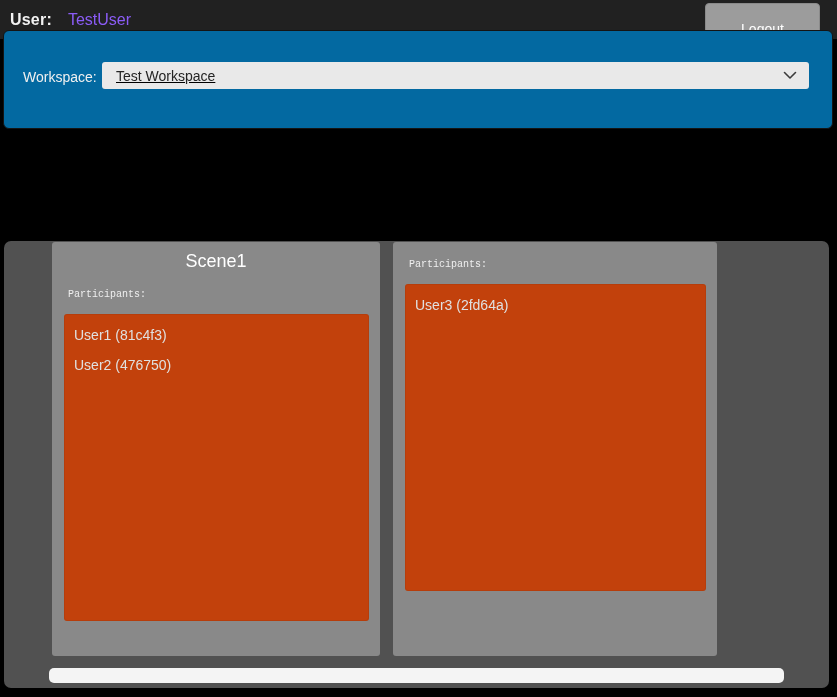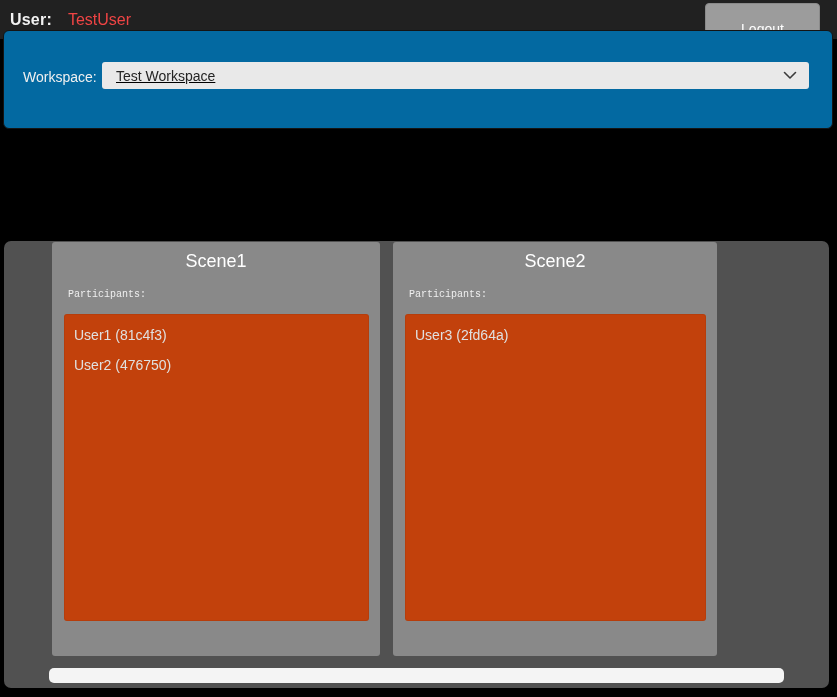--- a/index.html
+++ b/index.html
@@ -27,21 +27,21 @@
   }
   .user-label {
     margin-left: 10px;
     color: #f2f2f2;
     font-size: 16px;
     font-weight: 600;
     letter-spacing: 0.2px;
   }
   .user-name {
     margin-left: 16px;
-    color: #ef4444;
+    color: #8b5cf6;
     font-size: 16px;
   }
   .logout-btn {
     position: absolute;
     top: 3px; right: 17px;
     width: 115px; height: 21px;
     background: #9c9c9c;
     border: 1px solid #8a8a8a;
     border-radius: 4px;
     color: #ffffff;
@@ -182,21 +182,20 @@
     <div class="scene-card first">
       <div class="scene-title">Scene1</div>
       <div class="participants-label">Participants:</div>
       <div class="participant-list">
           <div class="participant-item">User1 (81c4f3)</div>
           <div class="participant-item">User2 (476750)</div>
         </div>
     </div>
 
     <div class="scene-card second">
-      <div class="scene-title">Scene2</div>
       <div class="participants-label">Participants:</div>
       <div class="participant-list">
           <div class="participant-item">User3 (2fd64a)</div>
         </div>
     </div>
 
     <div class="hscrollbar-thumb"></div>
   </div>
 
 </div>

